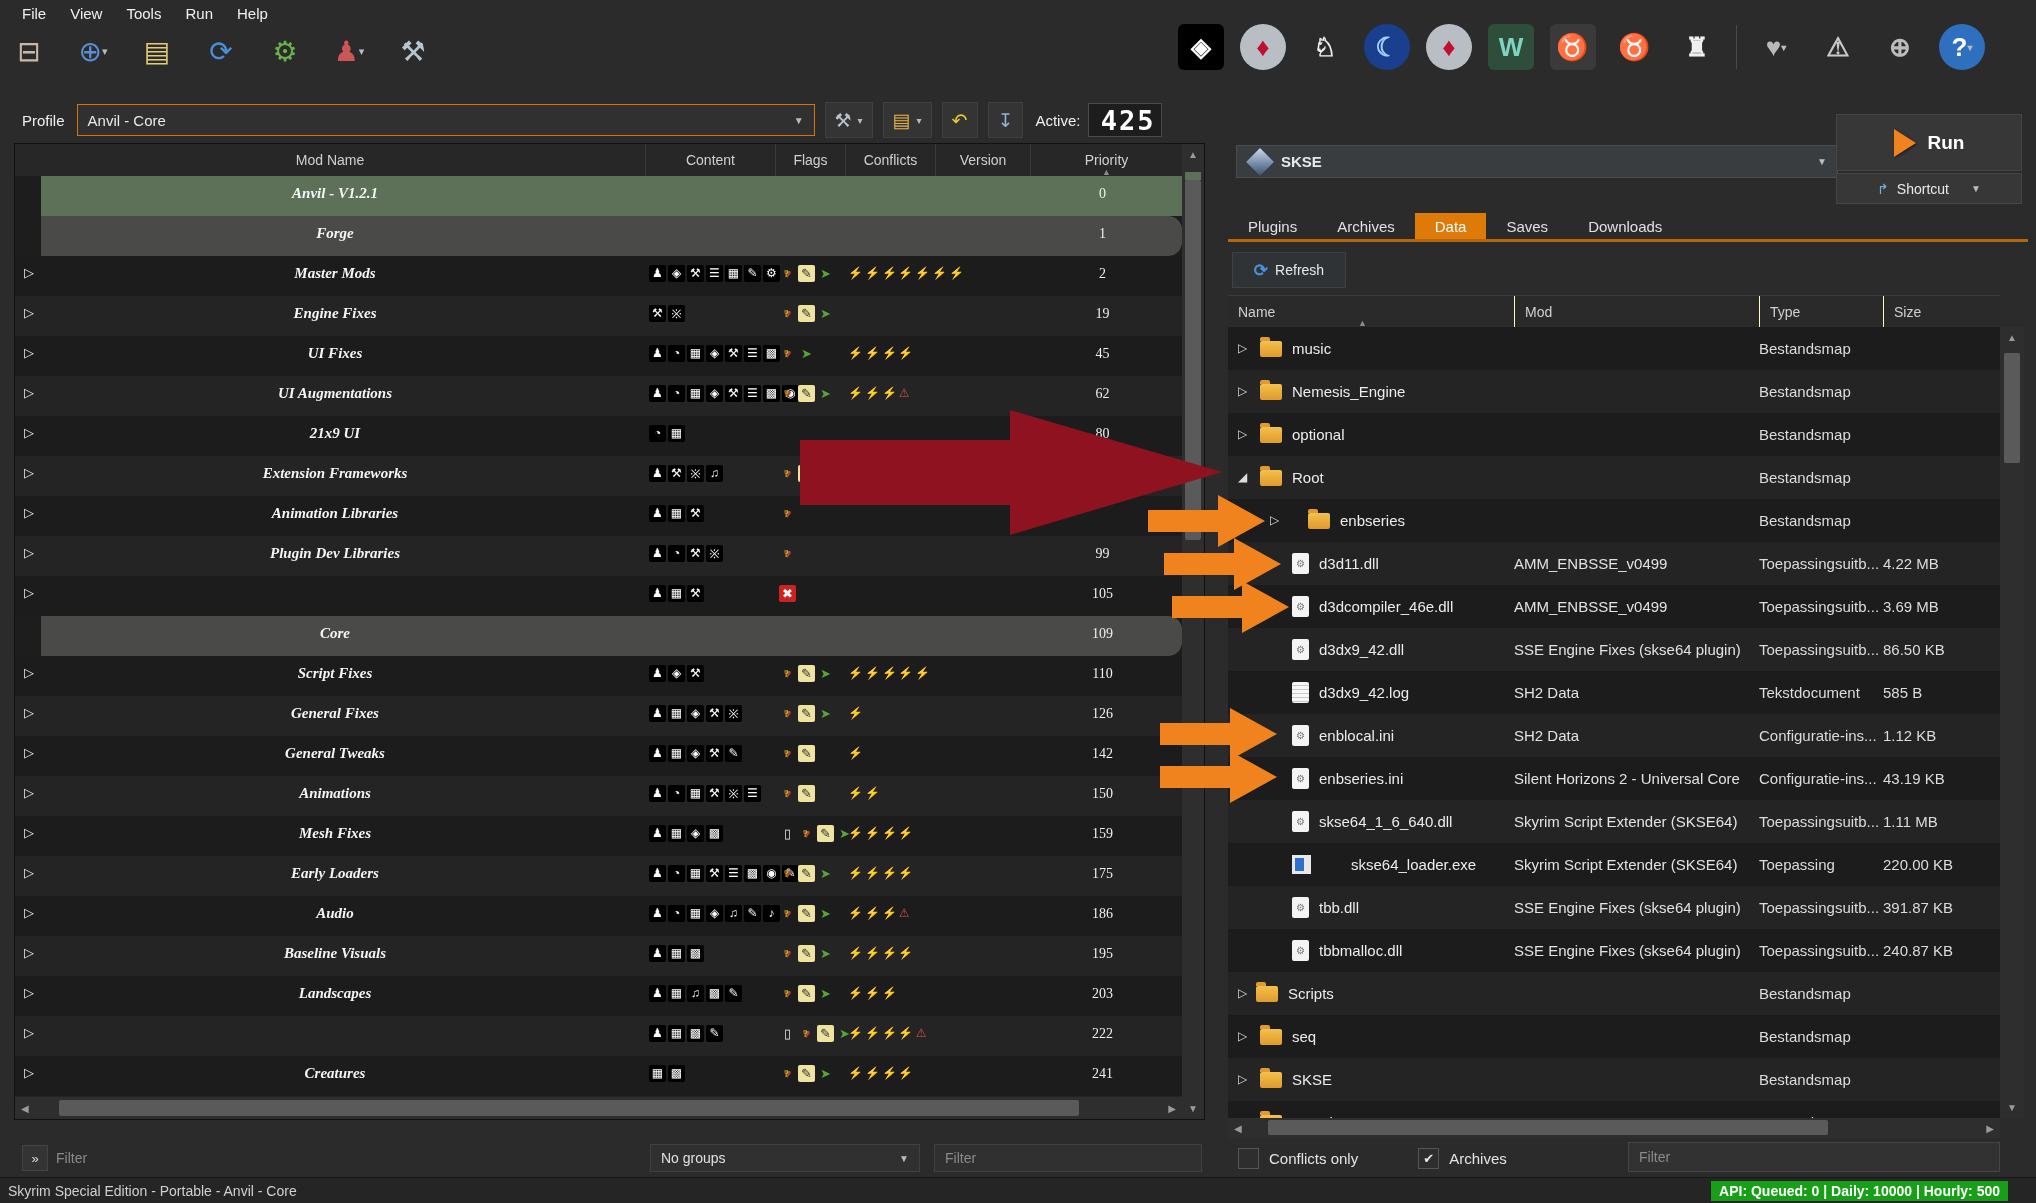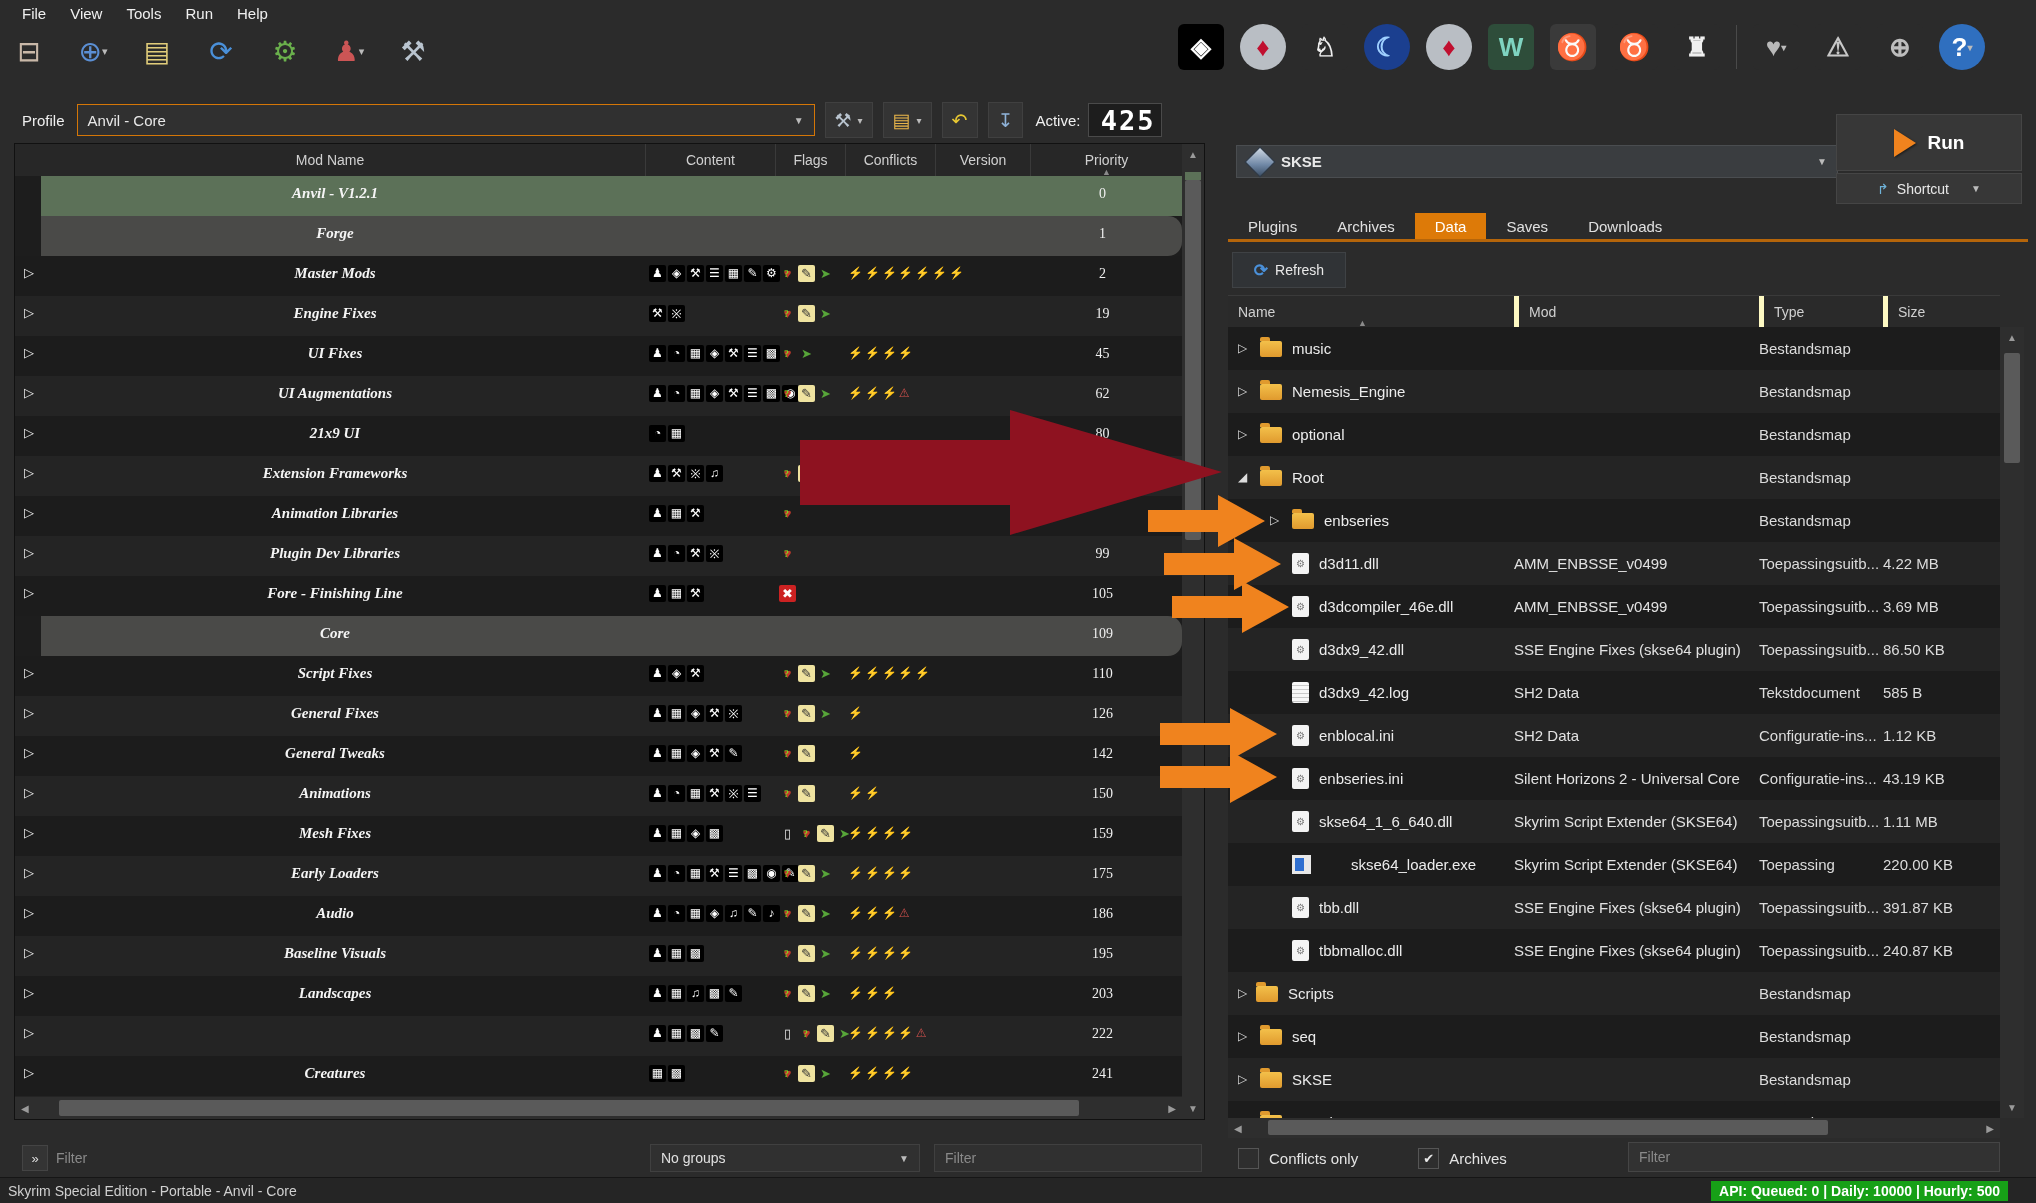--- a/index.html
+++ b/index.html
@@ -70,21 +70,21 @@
   #run-play{width:0;height:0;border-left:22px solid #f0831e;border-top:14px solid transparent;border-bottom:14px solid transparent;filter:drop-shadow(1px 1px 1px #00000088);}
   #run-label{font-size:19px;font-weight:bold;color:#fff;}
   #shortcut-btn{position:absolute;left:608px;top:75px;width:184px;height:29px;background:#373737;border:1px solid #454545;display:flex;align-items:center;justify-content:center;gap:8px;font-size:14px;}
   #tabs{position:absolute;left:0px;top:111px;width:800px;height:31px;display:flex;align-items:flex-end;}
   .tab{padding:5px 20px;font-size:15px;color:#e0e0e0;}
   .tab.active{background:#dd7a08;color:#fff;}
   #tab-underline{position:absolute;left:0;top:141px;width:800px;height:3px;background:#b5650a;}
   #refresh-btn{position:absolute;left:4px;top:154px;width:112px;height:34px;background:#303336;border:1px solid #3f4245;display:flex;align-items:center;justify-content:center;gap:7px;font-size:14px;}
   #refresh-glyph{color:#4a90d9;font-size:17px;font-weight:bold;}
   #data-header{position:absolute;left:0;top:197px;width:772px;height:32px;background:#2a2a2a;border-bottom:1px solid #3a3a3a;border-top:1px solid #3a3a3a;}
-  .dh{position:absolute;top:0;height:32px;display:flex;align-items:center;font-size:14px;color:#d0d0d0;border-left:5px solid #fef9c3;box-sizing:border-box;padding-left:10px;}
+  .dh{position:absolute;top:0;height:32px;display:flex;align-items:center;font-size:14px;color:#d0d0d0;border-left:1px solid #fef9c3;box-sizing:border-box;padding-left:10px;}
   #tree{position:absolute;left:0;top:229px;width:772px;height:791px;overflow:hidden;}
   .trow{position:relative;width:100%;height:43px;}
   .trow.odd{background:#1c1c1c;} .trow.even{background:#242424;}
   .texp{position:absolute;top:14px;font-size:12px;color:#ddd;}
   .tname{position:absolute;top:0;height:43px;display:flex;align-items:center;font-size:15px;color:#ececec;white-space:nowrap;}
   .tmod{position:absolute;left:286px;top:0;height:43px;display:flex;align-items:center;font-size:15px;color:#e2e2e2;white-space:nowrap;}
   .ttype{position:absolute;left:531px;top:0;height:43px;display:flex;align-items:center;font-size:15px;color:#dcdcdc;white-space:nowrap;}
   .tsize{position:absolute;left:655px;top:0;height:43px;display:flex;align-items:center;font-size:15px;color:#dcdcdc;white-space:nowrap;}
   .folder{width:22px;height:16px;background:linear-gradient(#f3c04a,#e09a2e);border-radius:2px;position:relative;margin-right:10px;flex:none;}
   .folder:before{content:"";position:absolute;left:0;top:-4px;width:10px;height:4px;background:#e09a2e;border-radius:2px 2px 0 0;}
@@ -346,21 +346,20 @@
             <span class="cicon" style="color: rgb(255, 255, 255);">※</span>
           </div>
           <div class="icongrp g-flags">
             <span class="ficon" style="color: rgb(192, 57, 43);">♥<span class="q">?</span></span>
           </div>
           <div class="icongrp g-conflicts"></div>
           <div class="mprio">99</div>
         </div>
         <div class="mrow odd">
           <span class="expander">▷</span>
-          <div class="mname">Fore - Finishing Line</div>
           <div class="icongrp g-content">
             <span class="cicon" style="color: rgb(255, 255, 255);">♟</span>
             <span class="cicon" style="color: rgb(255, 255, 255);">▦</span>
             <span class="cicon" style="color: rgb(255, 255, 255);">⚒</span>
           </div>
           <div class="icongrp g-flags">
             <span class="ficon" style="background: rgb(204, 34, 34); color: rgb(255, 255, 255);">✖</span>
           </div>
           <div class="icongrp g-conflicts"></div>
           <div class="mprio">105</div>
@@ -791,21 +790,21 @@
           <div class="tname" style="left: 32px;">
             <span class="folder"></span>
             <span>Root</span>
           </div>
           <div class="tmod"></div>
           <div class="ttype">Bestandsmap</div>
           <div class="tsize"></div>
         </div>
         <div class="trow odd">
           <span class="texp" style="left: 42px;">▷</span>
-          <div class="tname" style="left: 64px; text-align: center;">
+          <div class="tname" style="left: 80px; text-align: center;">
             <span class="folder"></span>
             <span>enbseries</span>
           </div>
           <div class="tmod"></div>
           <div class="ttype">Bestandsmap</div>
           <div class="tsize"></div>
         </div>
         <div class="trow even">
           <div class="tname" style="left: 64px;">
             <span class="paper">⚙</span>

